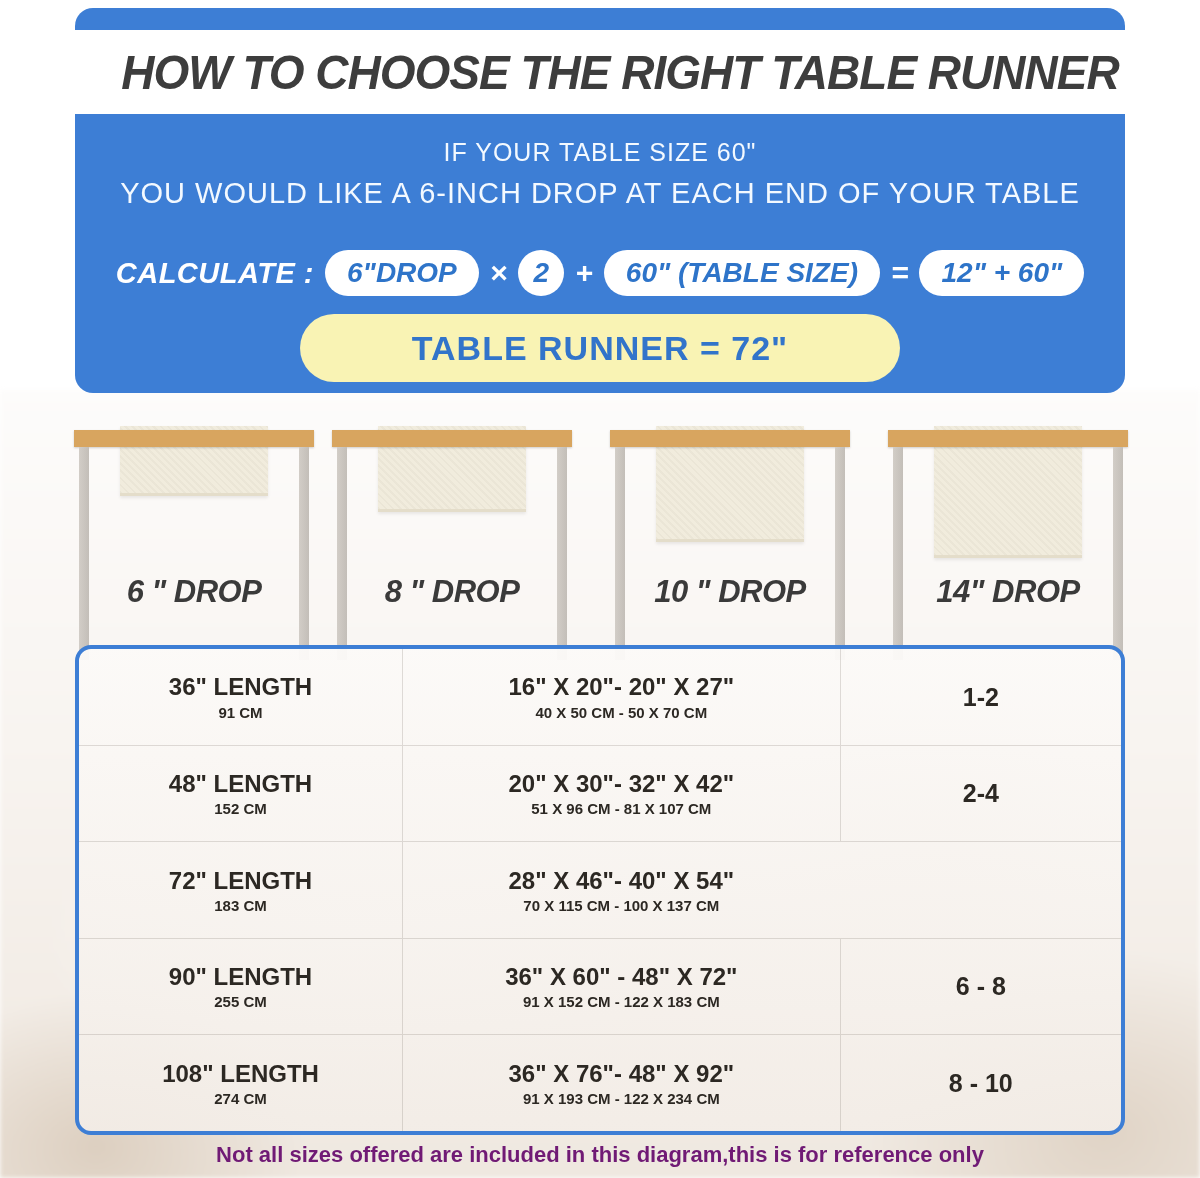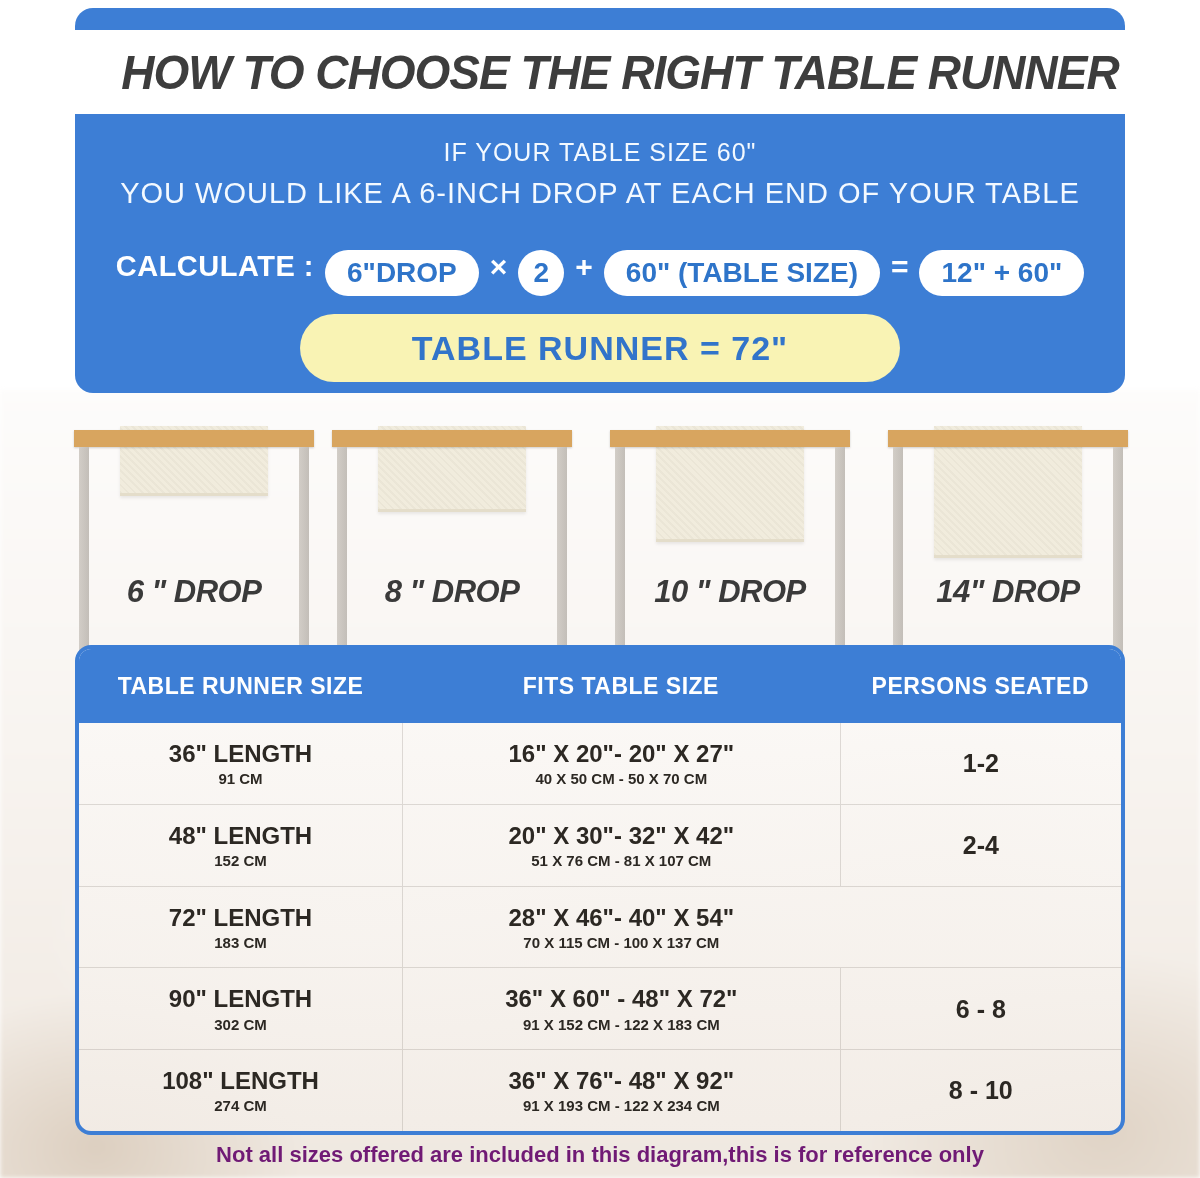--- a/index.html
+++ b/index.html
@@ -36,22 +36,22 @@
   }
   .title-box .title {
     font-size:46px; font-weight:bold; font-style:italic;
     letter-spacing:-1px; color:#3d3d3d; transform:scaleY(1.04);
     white-space:nowrap;
   }
   .intro1 { margin-top:24px; color:#f3f9ff; font-size:25px; font-weight:500; letter-spacing:1px; }
   .intro2 { margin-top:10px; color:#f3f9ff; font-size:29px; font-weight:500; letter-spacing:1px; }
 
   .calc-row {
-    margin-top:40px; display:flex; align-items:flex-start; gap:11px;
-    color:#ffffff; font-weight:bold;
+    margin-top:40px; display:flex; align-items:center; gap:11px;
+    color:#ffffff; font-weight:bold;font-style:italic;
   }
   .calc-label { font-size:29px; letter-spacing:.5px; }
   .pill {
     background:#ffffff; color:#2e74c9; border-radius:28px;
     padding:7px 22px; font-size:28px; font-weight:bold; white-space:nowrap;
   }
   .op { font-size:30px; }
   .circle2 {
     width:46px; height:46px; border-radius:50%; background:#ffffff;
     color:#2e74c9; font-size:28px; font-weight:bold;
@@ -176,25 +176,20 @@
 </div>
 <div class="drop-fig fig3">
   <div class="runner"></div>
   <div class="tabletop"></div>
   <div class="leg left"></div>
   <div class="leg right"></div>
   <div class="drop-label">14" DROP</div>
 </div>
 
 <div class="size-table">
-  <div class="thead">
-    <div class="hcell">TABLE RUNNER SIZE</div>
-    <div class="hcell">FITS TABLE SIZE</div>
-    <div class="hcell">PERSONS SEATED</div>
-  </div>
   <div class="tbody">
 
     <div class="trow">
       <div class="tcell">
         <span class="l1">36" LENGTH</span>
         <span class="l2">91 CM</span>
       </div>
       <div class="tcell mid">
         <span class="l1">16" X 20"- 20" X 27"</span>
         <span class="l2">40 X 50 CM - 50 X 70 CM</span>
@@ -204,42 +199,42 @@
       </div>
     </div>
 
     <div class="trow">
       <div class="tcell">
         <span class="l1">48" LENGTH</span>
         <span class="l2">152 CM</span>
       </div>
       <div class="tcell mid">
         <span class="l1">20" X 30"- 32" X 42"</span>
-        <span class="l2">51 X 76 CM - 81 X 107 CM</span>
+        <span class="l2">51 X 96 CM - 81 X 107 CM</span>
       </div>
       <div class="tcell last">
         <span class="l1">2-4</span>
       </div>
     </div>
 
     <div class="trow">
       <div class="tcell">
         <span class="l1">72" LENGTH</span>
         <span class="l2">183 CM</span>
       </div>
       <div class="tcell mid">
         <span class="l1">28" X 46"- 40" X 54"</span>
         <span class="l2">70 X 115 CM - 100 X 137 CM</span>
       </div>
     </div>
 
     <div class="trow">
       <div class="tcell">
         <span class="l1">90" LENGTH</span>
-        <span class="l2">302 CM</span>
+        <span class="l2">255 CM</span>
       </div>
       <div class="tcell mid">
         <span class="l1">36" X 60" - 48" X 72"</span>
         <span class="l2">91 X 152 CM - 122 X 183 CM</span>
       </div>
       <div class="tcell last">
         <span class="l1">6 - 8</span>
       </div>
     </div>
 

